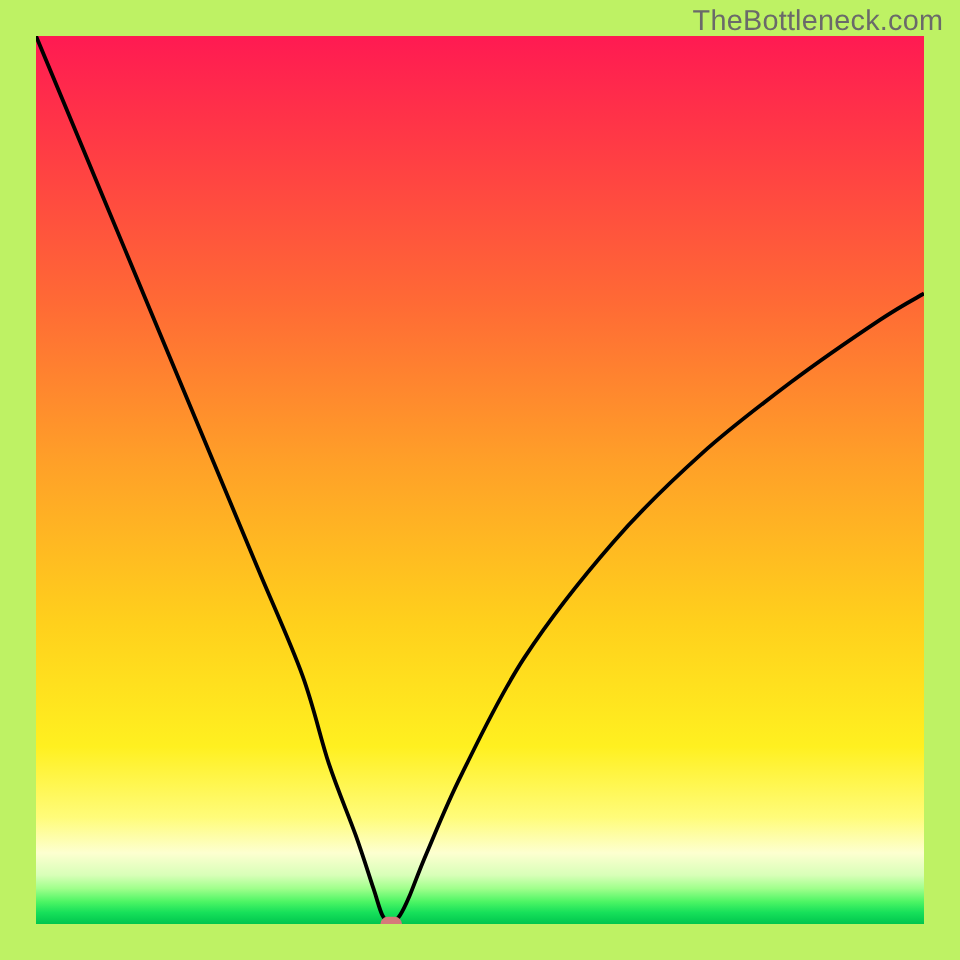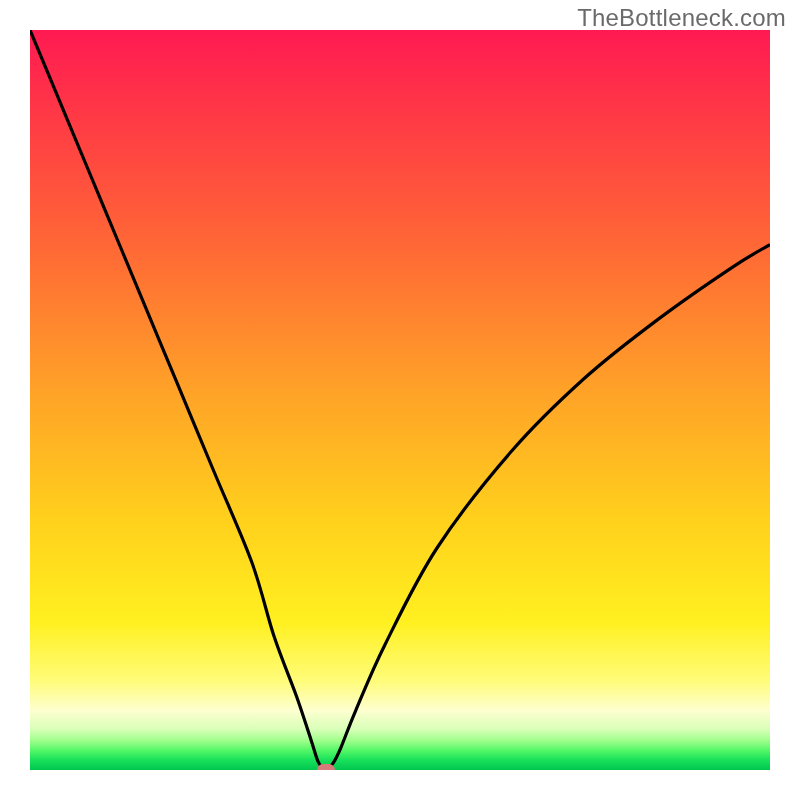--- a/index.html
+++ b/index.html
@@ -8,21 +8,21 @@
     width: 800px;
     height: 800px;
     background: #000;
     font-family: Arial, Helvetica, sans-serif;
     overflow: hidden;
   }
   .frame {
     position: relative;
     width: 800px;
     height: 800px;
-    background: #ffffff;
+    background: #bef264;
   }
   .watermark {
     position: absolute;
     top: 4px;
     right: 14px;
     color: #6a6a6a;
     font-size: 24px;
     font-weight: 500;
     letter-spacing: 0.2px;
     z-index: 5;

